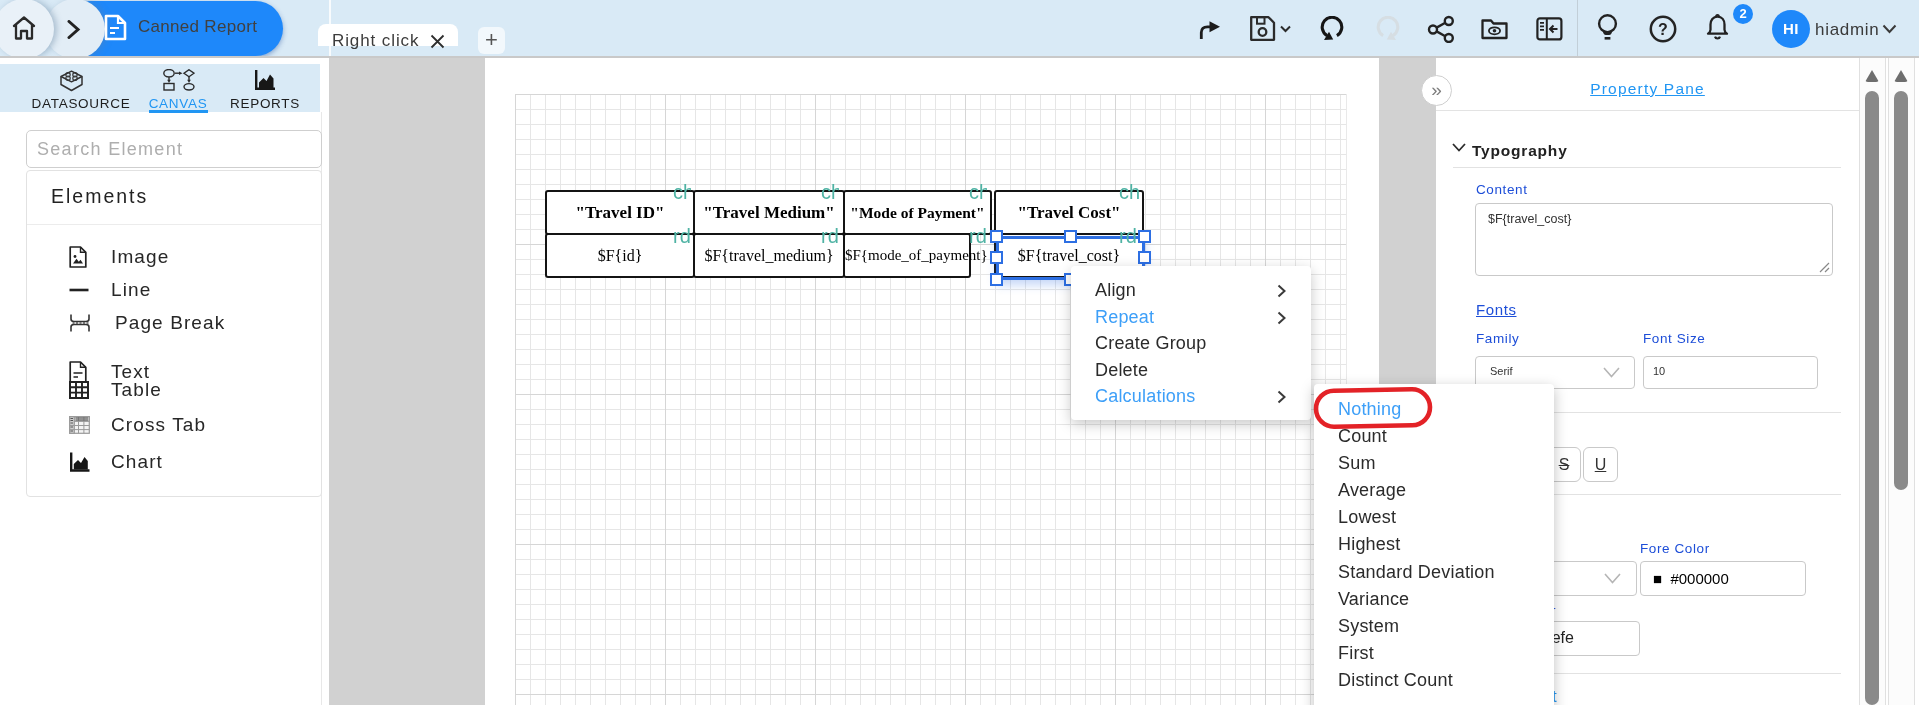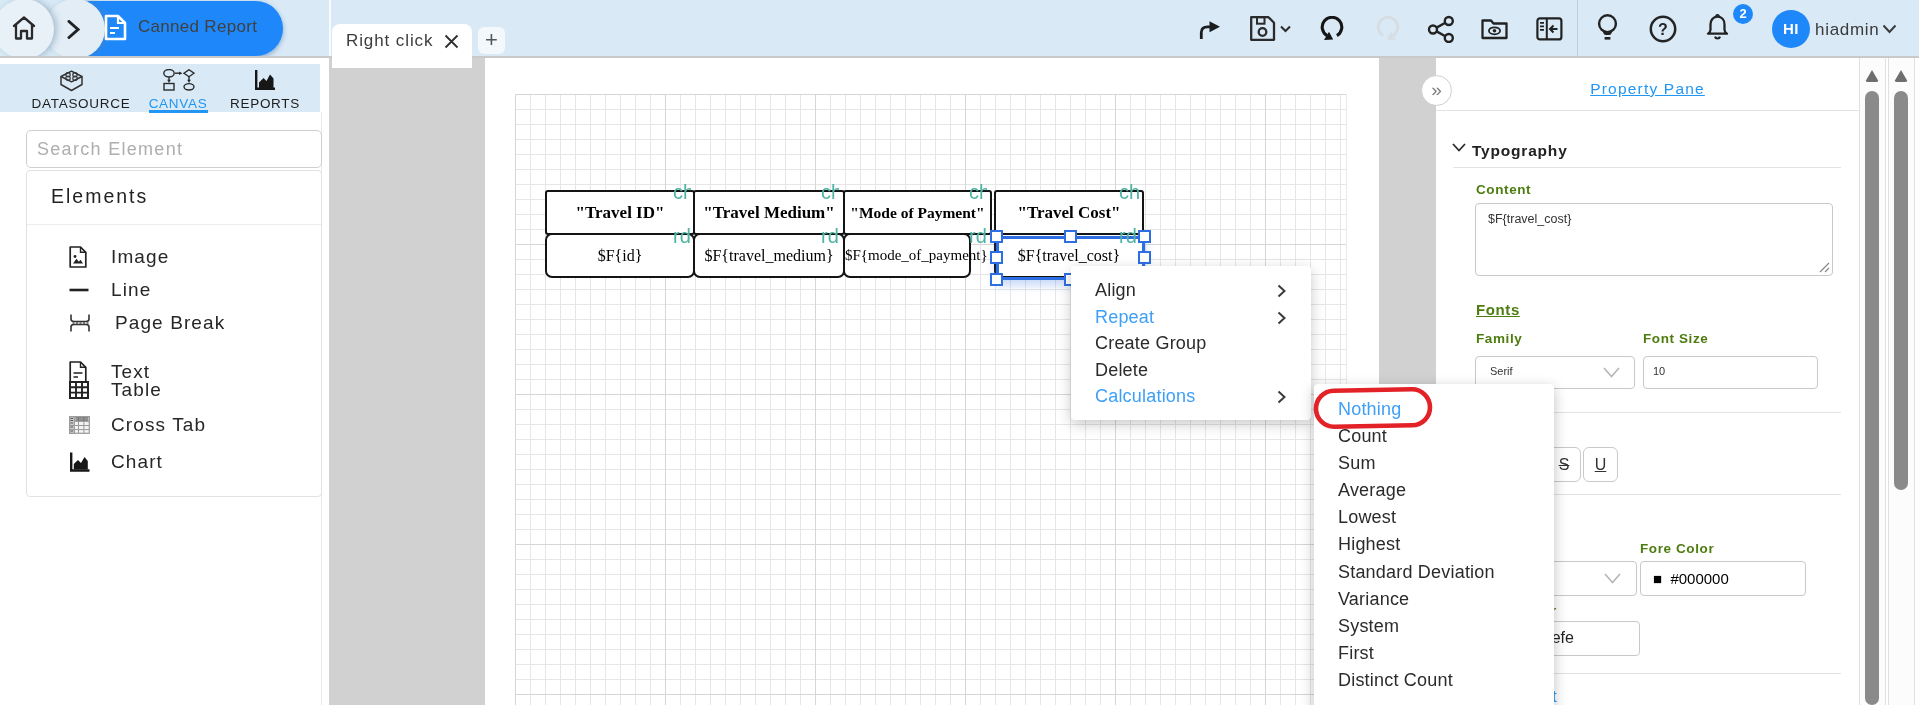--- a/index.html
+++ b/index.html
@@ -7,21 +7,21 @@
   body { font-family:"Liberation Sans", sans-serif; }
   #app { position:relative; width:1919px; height:705px; background:#fff; overflow:hidden; }
   
   #header { position:absolute; left:0; top:0; width:1919px; height:56px; background:#d9eaf6; }
   #hdrline { position:absolute; left:0; top:56px; width:1919px; height:2px; background:#c9c9c9; z-index:8; }
   #pill { position:absolute; left:62px; top:1px; width:221px; height:55px; background:#1e88fa; border-radius:28px; box-shadow:0 2px 5px rgba(30,80,160,.45); }
   #homec { position:absolute; left:-6px; top:-1px; width:60px; height:60px; border-radius:50%; background:#e9f1f8; box-shadow:3px 0 6px rgba(100,130,160,.45); }
   #chevc { position:absolute; left:45px; top:-1px; width:60px; height:60px; border-radius:50%; background:#e2edf6; box-shadow:3px 0 6px rgba(100,130,160,.35); }
   #pilltext { position:absolute; left:138px; top:17px; color:#404040; font-size:17px; letter-spacing:0.3px; }
   
-  #tab1 { position:absolute; left:332px; top:24px; width:140px; height:44px; background:#fff; border-radius:8px 8px 0 0; z-index:9; }
+  #tab1 { position:absolute; left:318px; top:24px; width:140px; height:22px; background:#fff; border-radius:8px 8px 0 0; z-index:9; }
   #tab1 span { position:absolute; left:14px; top:7px; font-size:17px; color:#3c3c3c; letter-spacing:.9px; }
   #plusbtn { position:absolute; left:478px; top:27px; width:27px; height:27px; background:rgba(255,255,255,.65); border-radius:6px; color:#555; font-size:22px; text-align:center; line-height:25px; }
   #vline330 { position:absolute; left:329px; top:0; width:2px; height:56px; background:rgba(255,255,255,.8); }
   #vline1577 { position:absolute; left:1577px; top:0px; width:1px; height:56px; background:#c2cfd8; }
   .hicon { position:absolute; top:0; }
   #badge { position:absolute; left:1733px; top:4px; width:20px; height:20px; border-radius:50%; background:#1e88fa; color:#fff; font-size:13px; font-weight:bold; text-align:center; line-height:20px; }
   #avatar { position:absolute; left:1772px; top:10px; width:38px; height:38px; border-radius:50%; background:#1e88fa; color:#fff; font-size:15px; font-weight:bold; text-align:center; line-height:38px; letter-spacing:.5px; }
   #uname { position:absolute; left:1815px; top:20px; font-size:17px; color:#3a3a3a; letter-spacing:.7px; }
   
   #sidebar { position:absolute; left:0; top:56px; width:329px; height:649px; background:#fff; }
@@ -43,37 +43,37 @@
   #page { position:absolute; left:485px; top:56px; width:894px; height:649px; background:#fff; }
   #grid { position:absolute; left:515px; top:94px; width:832px; height:611px;
     background-image:
       linear-gradient(to right, #d6d6d6 1px, transparent 1px),
       linear-gradient(to bottom, #d6d6d6 1px, transparent 1px),
       linear-gradient(to right, #e6e6e6 1px, transparent 1px),
       linear-gradient(to bottom, #e6e6e6 1px, transparent 1px);
     background-size: 150px 150px, 150px 150px, 15px 15px, 15px 15px; border-right:1px solid #e9e9e9; }
   .tcell { position:absolute; background:#fff; border:2px solid #141414; border-radius:3px; text-align:center; font-family:"Liberation Serif", serif; }
   .thead { font-weight:bold; font-size:17px; line-height:41px; white-space:nowrap; }
-  .tdata { font-size:16px; line-height:41px;border-radius:7px; }
+  .tdata { font-size:16px; line-height:41px; }
   .teal { position:absolute; overflow:hidden; height:22px; color:#4fb3a4; font-size:20px; line-height:22px; z-index:5; }
   #selrect { position:absolute; left:996px; top:236px; width:149px; height:44px; border:3px solid #2d6fe3; box-shadow:0 5px 9px rgba(45,111,227,.28); }
   .hdl { position:absolute; width:13px; height:13px; background:#fff; border:2.5px solid #2d6fe3; }
   
   #ctxmenu { position:absolute; left:1071px; top:266px; width:240px; height:154px; background:#fff; border-radius:4px; box-shadow:0 4px 14px rgba(0,0,0,.22); padding-top:11px; }
   .mitem { position:relative; height:26.6px; padding-left:24px; font-size:18px; color:#2b2b2b; line-height:26.6px; letter-spacing:0.2px; }
   .blue { color:#3d9ff8; }
   .marrow { position:absolute; right:25px; top:7px; }
   #submenu { position:absolute; left:1314px; top:384px; width:240px; height:335px; background:#fff; border-radius:4px; box-shadow:0 4px 14px rgba(0,0,0,.25); padding-top:12px; }
   #submenu .mitem { height:27.1px; line-height:27.1px; }
   
   #pane { position:absolute; left:1436px; top:56px; width:423px; height:649px; background:#fff; }
   #panehdr { position:absolute; left:0; top:0; width:423px; height:55px; border-bottom:1px solid #e3e3e3; }
   #panehdr span { position:absolute; left:0; right:0; top:24px; text-align:center; color:#2196f3; font-size:15.5px; letter-spacing:1.2px;text-decoration:underline; }
   #collbtn { position:absolute; left:1421px; top:75px; width:31px; height:31px; border-radius:50%; background:#fff; border:1px solid #cfcfcf; color:#7d7d7d; font-size:19px; text-align:center; line-height:28px; }
-  .plabel { position:absolute; font-size:13.5px; font-weight:bold; color:#4d7c0f; letter-spacing:.6px; }
+  .plabel { position:absolute; font-size:13.5px; font-weight:normal; color:#1d4ed8; letter-spacing:.6px; }
   .pdivider { position:absolute; height:1px; background:#e2e2e2; }
   .pbox { position:absolute; border:1px solid #c9c9c9; border-radius:4px; background:#fff; }
   .pboxtxt { position:absolute; font-size:11px; color:#333; }
   .chev { position:absolute; }
   
   #sbzone { position:absolute; left:1859px; top:56px; width:60px; height:649px; background:#fff; }
   .sbtrack { position:absolute; top:0; width:27px; height:649px; background:#fcfcfc; border-left:1px solid #e0e0e0; border-right:1px solid #e0e0e0; }
   .sbthumb { position:absolute; width:14px; border-radius:7px; background:#8a8a8a; }
   .sbarrow { position:absolute; width:0; height:0; border-left:7px solid transparent; border-right:7px solid transparent; border-bottom:12px solid #6e6e6e; border-radius:3px; }
 </style>

